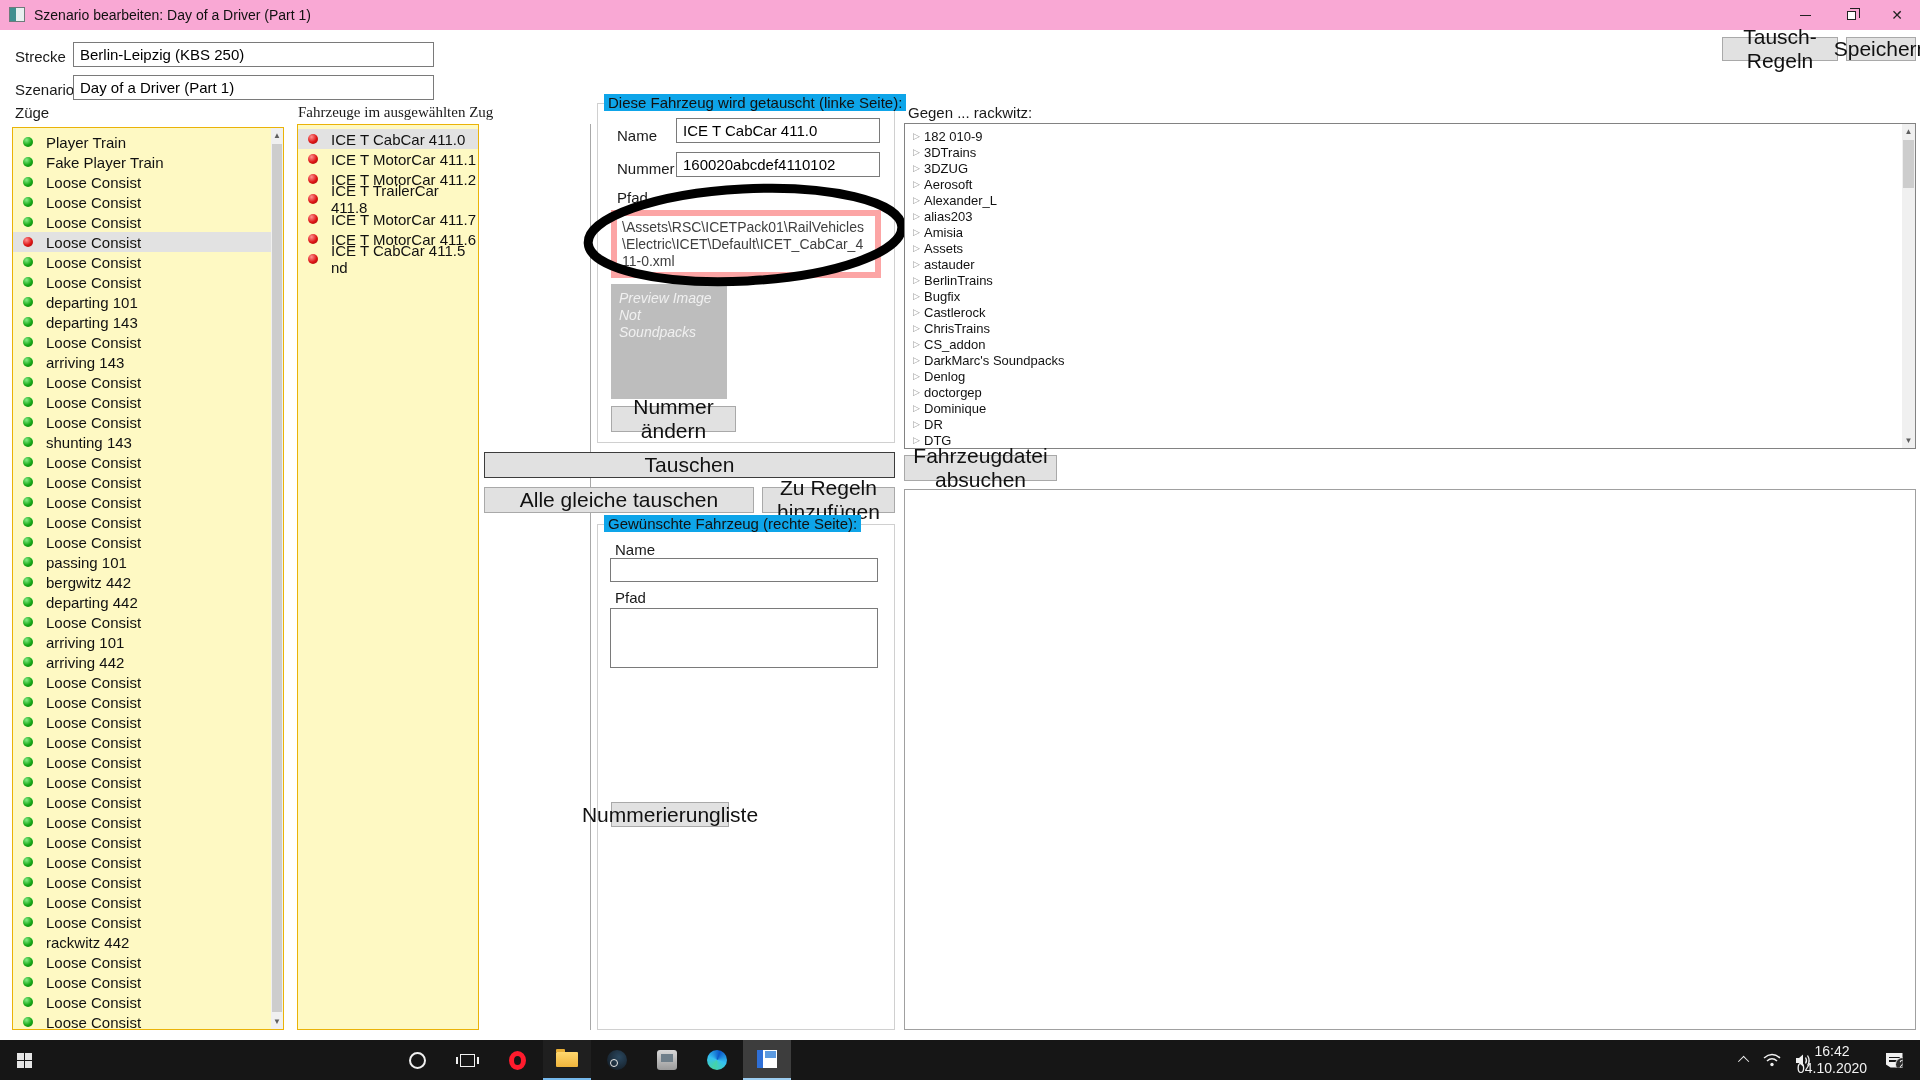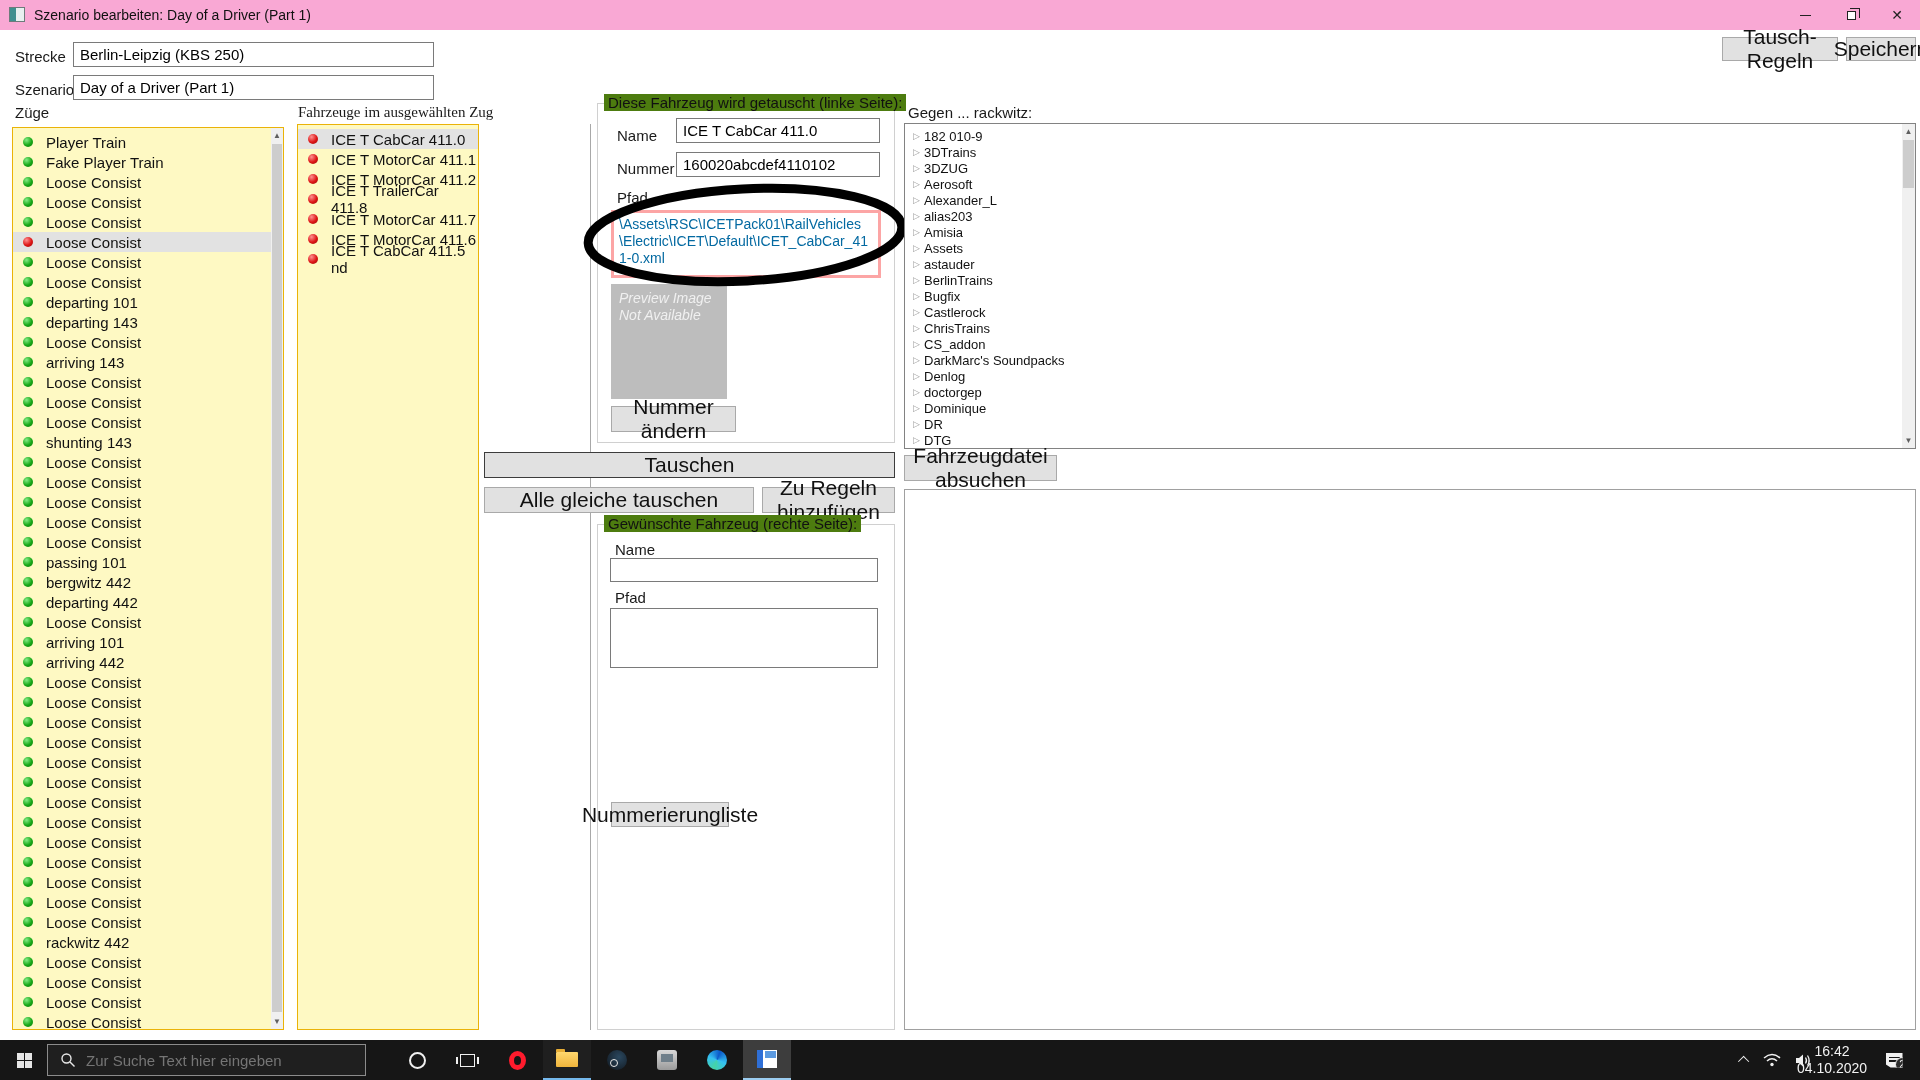--- a/index.html
+++ b/index.html
@@ -30,25 +30,25 @@
   .dot-green .dot { background:radial-gradient(circle at 35% 30%, #86ec86, #17a817 55%, #0b7a0b); }
   .dot-red   .dot { background:radial-gradient(circle at 35% 30%, #ff9090, #dd1515 55%, #990d0d); }
 
   
   .vscroll { position:absolute; background:#f0f0f0; }
   .sb-arrow { position:absolute; left:0; width:100%; height:15px; display:flex; align-items:center; justify-content:center; font-size:8px; color:#5f5f5f; background:#f0f0f0; }
   .sb-thumb { position:absolute; left:1px; right:1px; background:#cdcdcd; }
 
   
   .group { position:absolute; border:1px solid #d0d0d0; background:transparent; }
-  .gtitle { position:absolute; top:-10px; left:6px; background:#4d7c0f; padding:0 4px; font-size:15px; color:#111; white-space:nowrap; }
+  .gtitle { position:absolute; top:-10px; left:6px; background:#0ea5e9; padding:0 4px; font-size:15px; color:#111; white-space:nowrap; }
 
   .preview { position:absolute; background:#bdbdbd; color:#f0f0f0; font-style:italic; font-size:14px; padding:6px 8px; line-height:17px; }
 
-  .pfadbox { position:absolute; border:3px solid #fca5a5; background:#fff; font-size:14px; padding:3px 5px; line-height:17px; word-break:break-all; color:#0369a1; }
+  .pfadbox { position:absolute; border:6px solid #fca5a5; background:#fff; font-size:14px; padding:3px 5px; line-height:17px; word-break:break-all; color:#404040; }
   .pfadbox2 { position:absolute; border:1px solid #7a7a7a; background:#fff; }
 
   
   .tree { position:absolute; border:1px solid #828282; background:#fff; overflow:hidden; }
   .trow { height:16px; display:flex; align-items:center; font-size:13px; color:#111; padding-left:8px; }
   .texp { color:#9a9a9a; font-size:9px; width:11px; flex:0 0 auto; }
 
   .divline { position:absolute; width:1px; background:#a8a8a8; }
   .bigpanel { position:absolute; border:1px solid #a0a0a0; background:#fff; }
 
@@ -340,21 +340,21 @@
 </div>
 <div class="lbl" style="left:617px;top:127px;">Name</div>
 <input class="tbox" style="left: 676px; top: 118px; width: 204px; height: 25px;" value="ICE T CabCar 411.0">
 <div class="lbl" style="left:617px;top:160px;">Nummer</div>
 <input class="tbox" style="left: 676px; top: 152px; width: 204px; height: 25px;" value="160020abcdef4110102">
 <div class="lbl" style="left:617px;top:189px;">Pfad</div>
 <div class="pfadbox" style="left:611px;top:210px;width:270px;height:68px;">\Assets\RSC\ICETPack01\RailVehicles\Electric\ICET\Default\ICET_CabCar_411-0.xml</div>
 
 <div class="preview" style="left:611px;top:284px;width:116px;height:115px;">
   <div>Preview Image</div>
-  <div>Not Available</div>
+  <div>Not Soundpacks</div>
 </div>
 <button class="btn" style="left:611px;top:406px;width:125px;height:26px;">Nummer ändern</button>
 
 <svg class="annot" style="left:570px;top:173px;" width="350" height="125" viewBox="0 0 350 125">
   <ellipse cx="175" cy="62" rx="157" ry="46" fill="none" stroke="#000" stroke-width="9" transform="rotate(-3 175 62)"></ellipse>
 </svg>
 
 <button class="btn" style="left:484px;top:452px;width:411px;height:26px;border:1px solid #3c3c3c;">Tauschen</button>
 <button class="btn" style="left:484px;top:487px;width:270px;height:26px;">Alle gleiche tauschen</button>
 <button class="btn" style="left:762px;top:487px;width:133px;height:26px;">Zu Regeln hinzufügen</button>
@@ -466,27 +466,20 @@
 
 <div class="taskbar">
   <div class="tb-slot" style="left:0;width:48px;">
     <div class="winlogo">
         <span></span>
         <span></span>
         <span></span>
         <span></span>
       </div>
   </div>
-  <div class="searchbox">
-    <svg width="16" height="16" viewBox="0 0 16 16" style="margin:0 10px 0 12px;">
-      <circle cx="6.5" cy="6.5" r="4.5" fill="none" stroke="#e8e8e8" stroke-width="1.4"></circle>
-      <line x1="10" y1="10" x2="14.5" y2="14.5" stroke="#e8e8e8" stroke-width="1.4"></line>
-    </svg>
-    <input placeholder="Zur Suche Text hier eingeben" style="">
-  </div>
   <div class="tb-slot" style="left:393px;width:48px;">
       <div class="cortana-ring"></div>
     </div>
   <div class="tb-slot" style="left:443px;width:48px;">
       <div class="taskview"></div>
     </div>
   <div class="tb-slot" style="left:493px;width:48px;">
       <div class="opera"></div>
     </div>
   <div class="tb-slot tb-open" style="left:543px;width:48px;">

